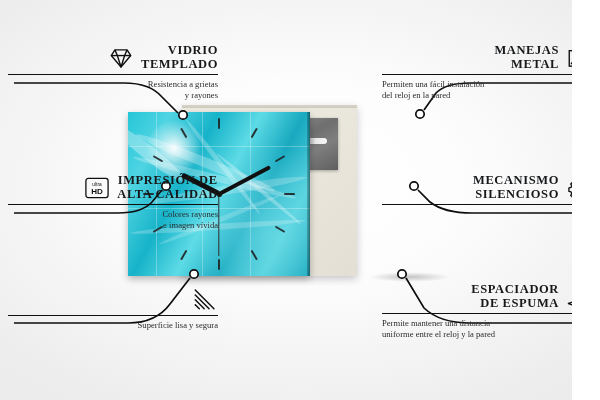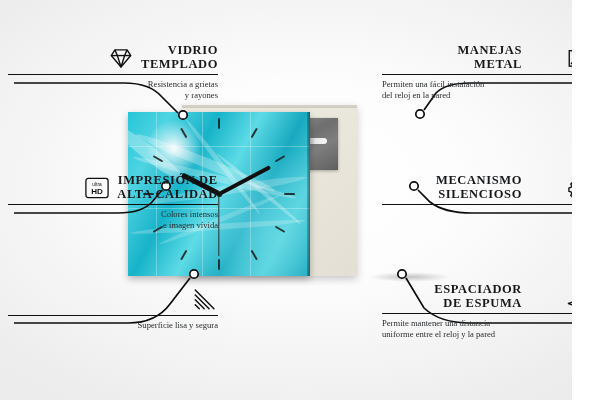--- a/index.html
+++ b/index.html
@@ -71,21 +71,21 @@
   .callout{position:absolute;width:210px;}
   .callout.left{text-align:right;}
   .callout.right{text-align:left;}
   .chead{display:flex;align-items:center;gap:7px;}
   .callout.left .chead{justify-content:flex-end;}
   .callout.right .chead{justify-content:flex-start;}
   .ctitle{font-family:"Liberation Serif",serif;font-weight:bold;font-size:12.5px;color:#16181a;
           letter-spacing:.6px;line-height:13.5px;text-transform:uppercase;}
   .rule{height:1.4px;background:#101010;margin:3px 0 4px 0;}
   .cdesc{font-family:"Liberation Serif",serif;font-size:8.6px;color:#2a2c2e;line-height:11px;}
-  .icon{width:26px;height:26px;flex:0 0 26px;display:block;margin-left:37px;}
+  .icon{width:26px;height:26px;flex:0 0 26px;display:block;}
   .icon svg{display:block;width:26px;height:26px;}
 
   svg.leader{position:absolute;left:0;top:0;width:600px;height:400px;pointer-events:none;}
 </style>
 </head>
 <body>
 
 <div id="stage">
 
   <div id="panelshadow"></div>
@@ -215,21 +215,21 @@
           <text x="17" y="23" text-anchor="middle" font-family="Liberation Sans, sans-serif" font-size="10.5" font-weight="bold" fill="#101010">HD</text>
         </svg>
       </span>
       <span class="ctitle" style="text-align:center">
         <span>IMPRESIÓN DE</span><br>
         <span>ALTA CALIDAD</span>
       </span>
     </div>
     <div class="rule"></div>
     <div class="cdesc">
-      <div>Colores intensos</div>
+      <div>Colores rayones</div>
       <div>e imagen vívida</div>
     </div>
   </div>
 
   <div class="callout left" style="left:8px;top:286px;">
     <div class="chead">
       <span class="icon">
         <svg viewBox="0 0 32 32">
             <g stroke="#101010" stroke-width="1.8" stroke-linecap="round">
           <line x1="4" y1="5" x2="27" y2="28"></line>

